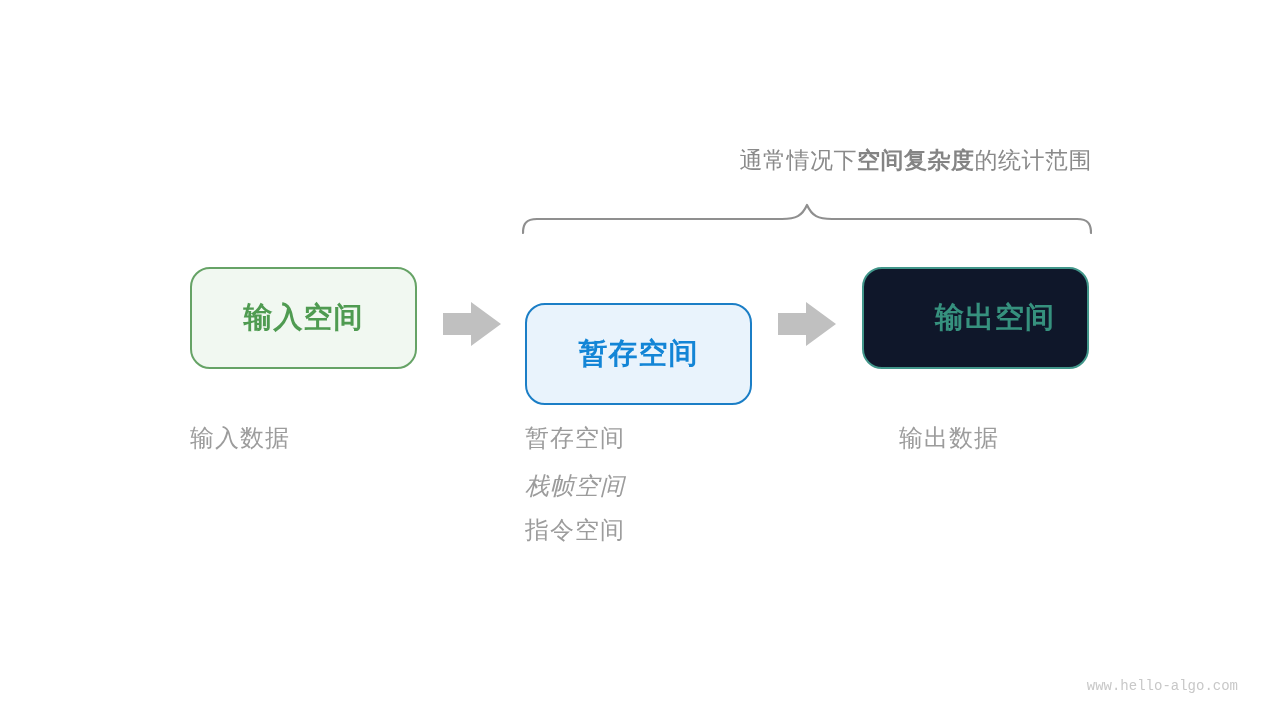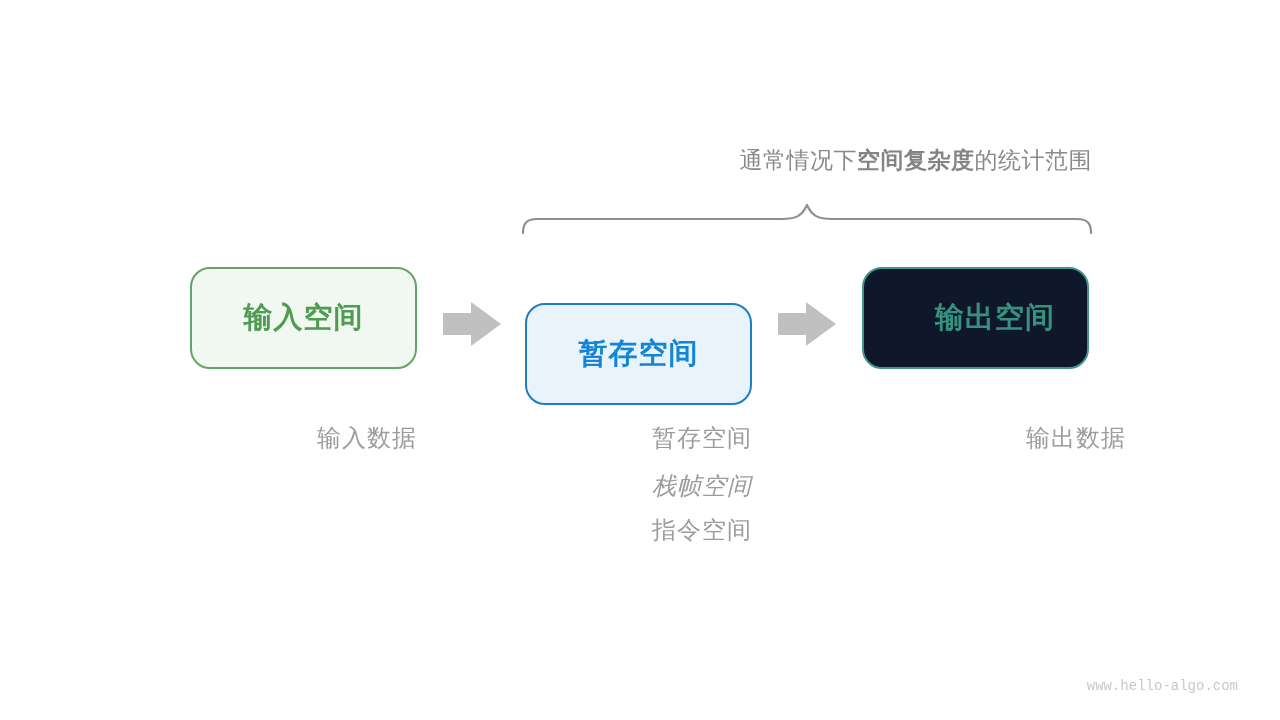--- a/index.html
+++ b/index.html
@@ -57,21 +57,21 @@
     position: absolute;
     top: 302px;
     width: 58px;
     height: 44px;
   }
   .arrow-1 { left: 443px; }
   .arrow-2 { left: 778px; }
   .sublabel {
     position: absolute;
     width: 227px;
-    text-align: right;
+    text-align: left;
     font-size: 24px;
     line-height: 28px;
     color: #9c9c9c;
     letter-spacing: 1px;
     white-space: nowrap;
   }
   .col-input  { left: 190px; }
   .col-temp   { left: 525px; }
   .col-output { left: 899px; }
   .row-1 { top: 424px; }

